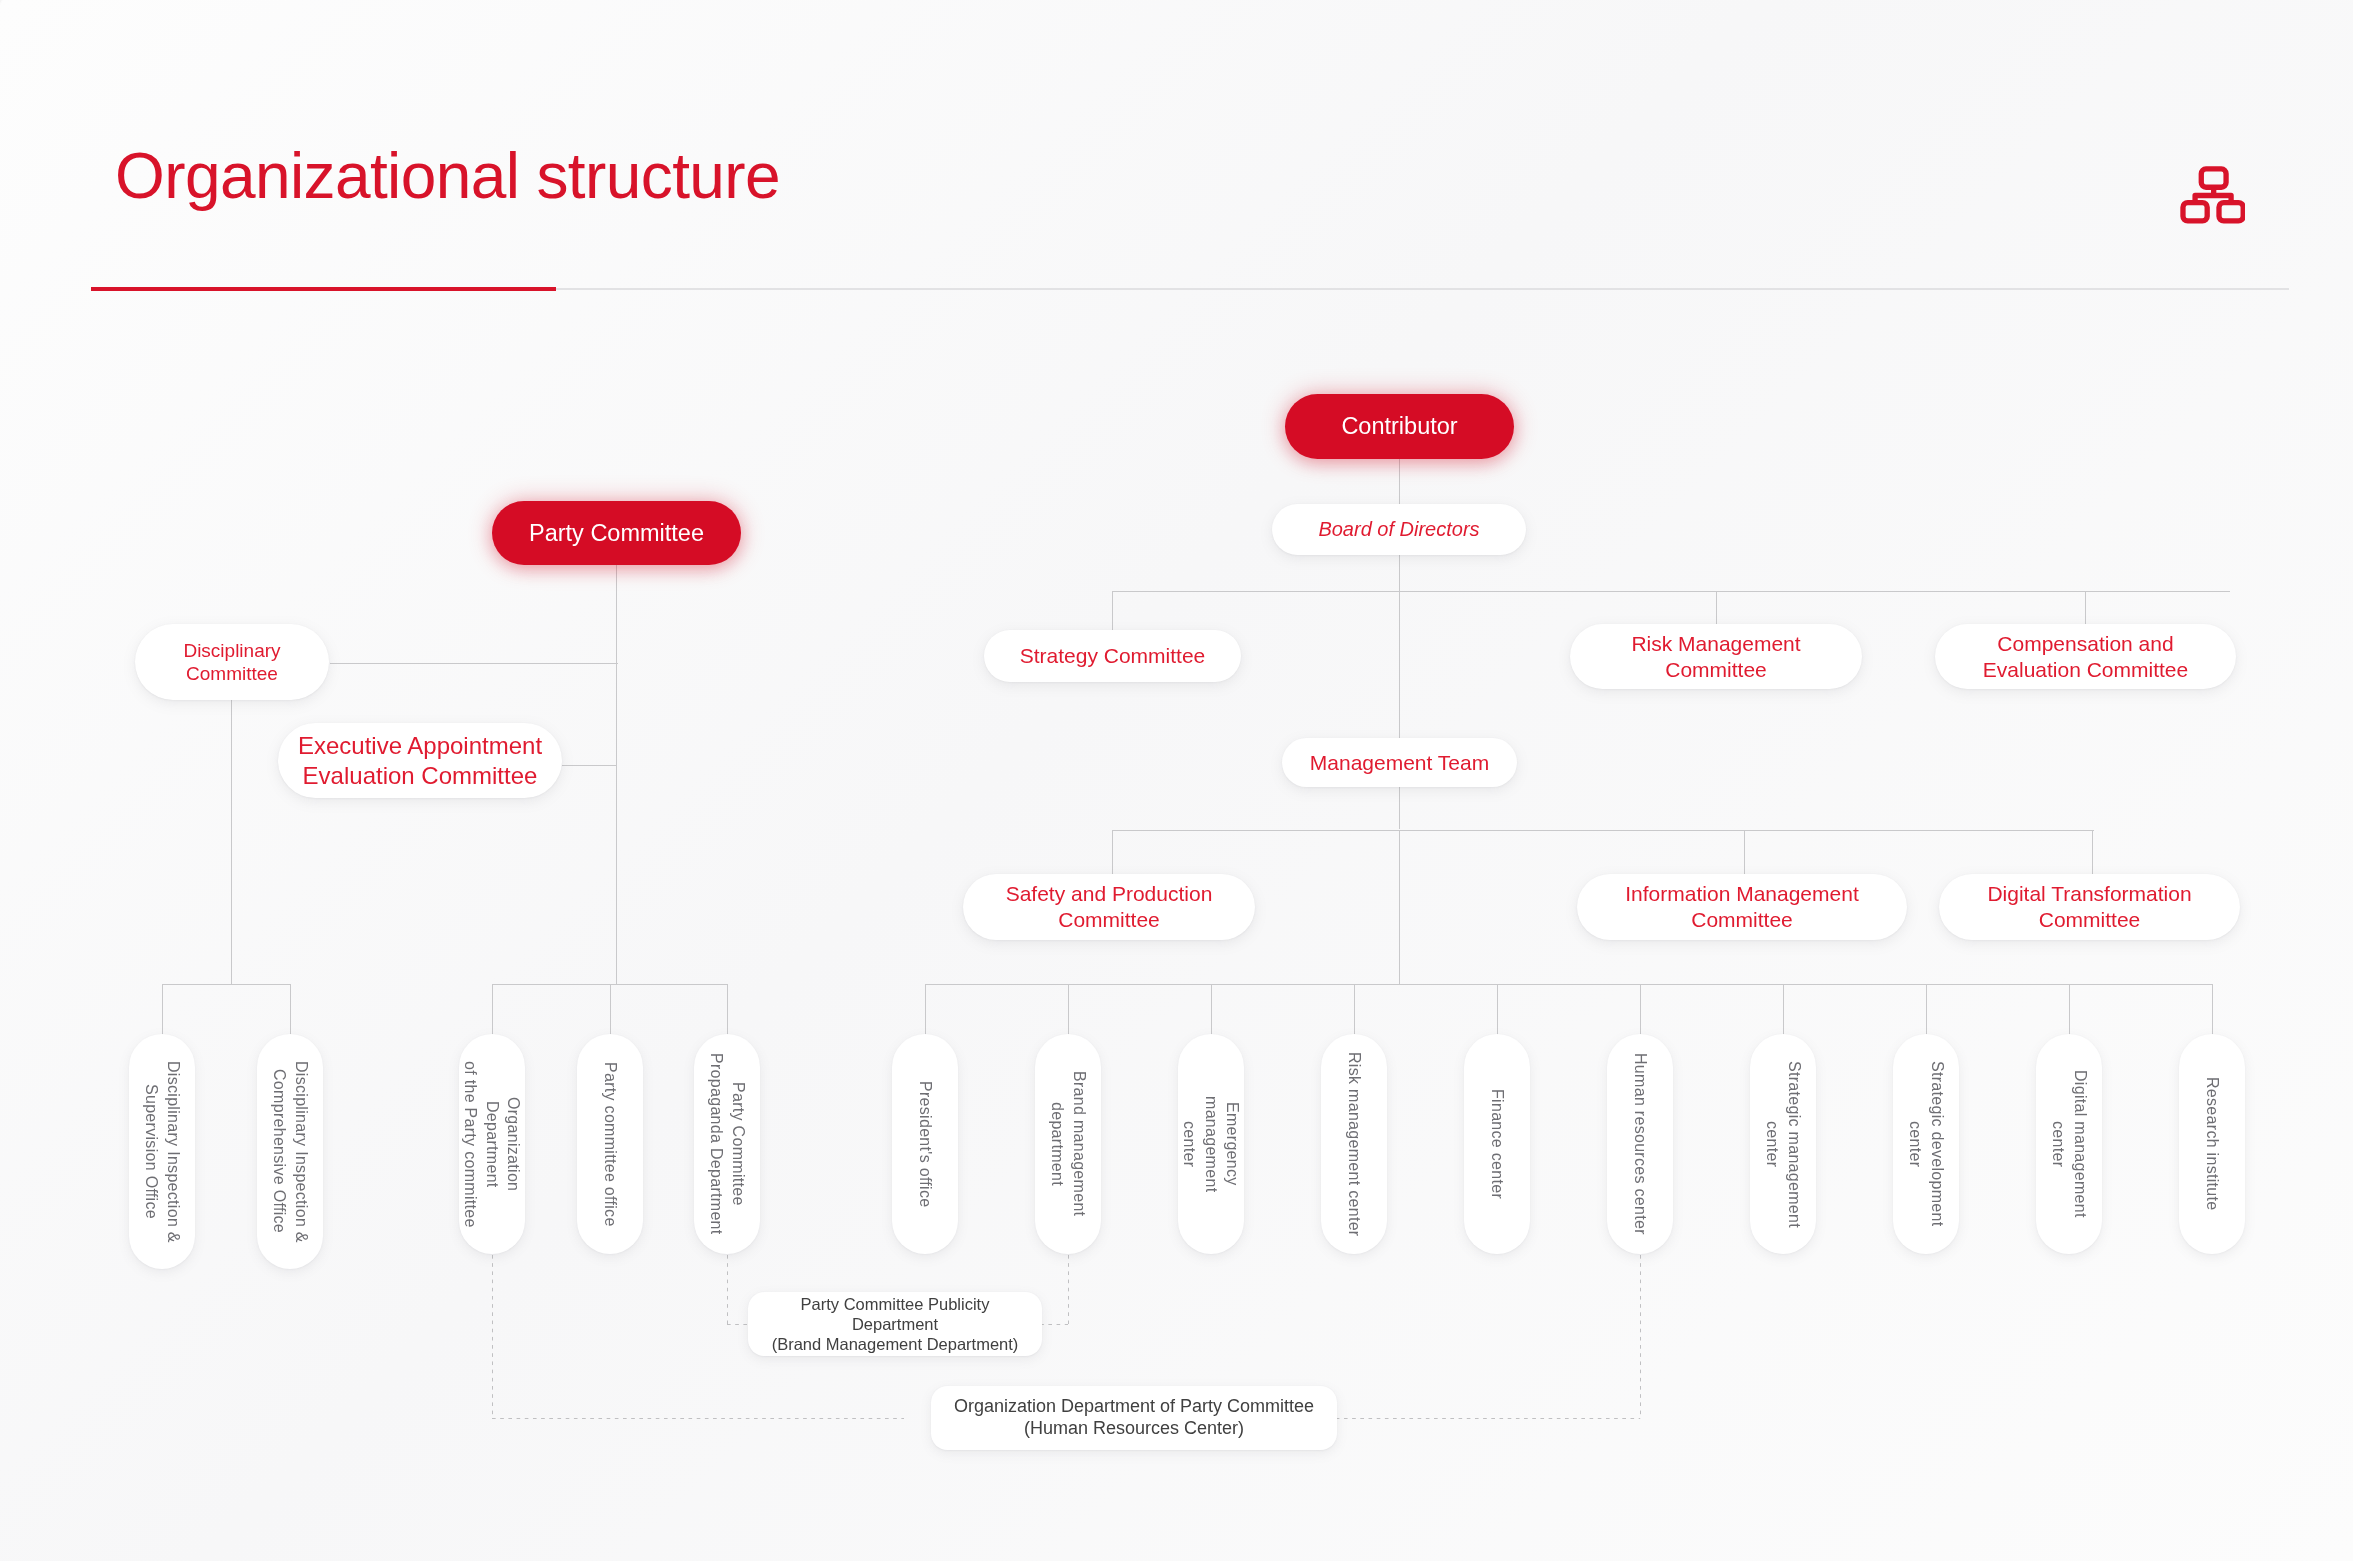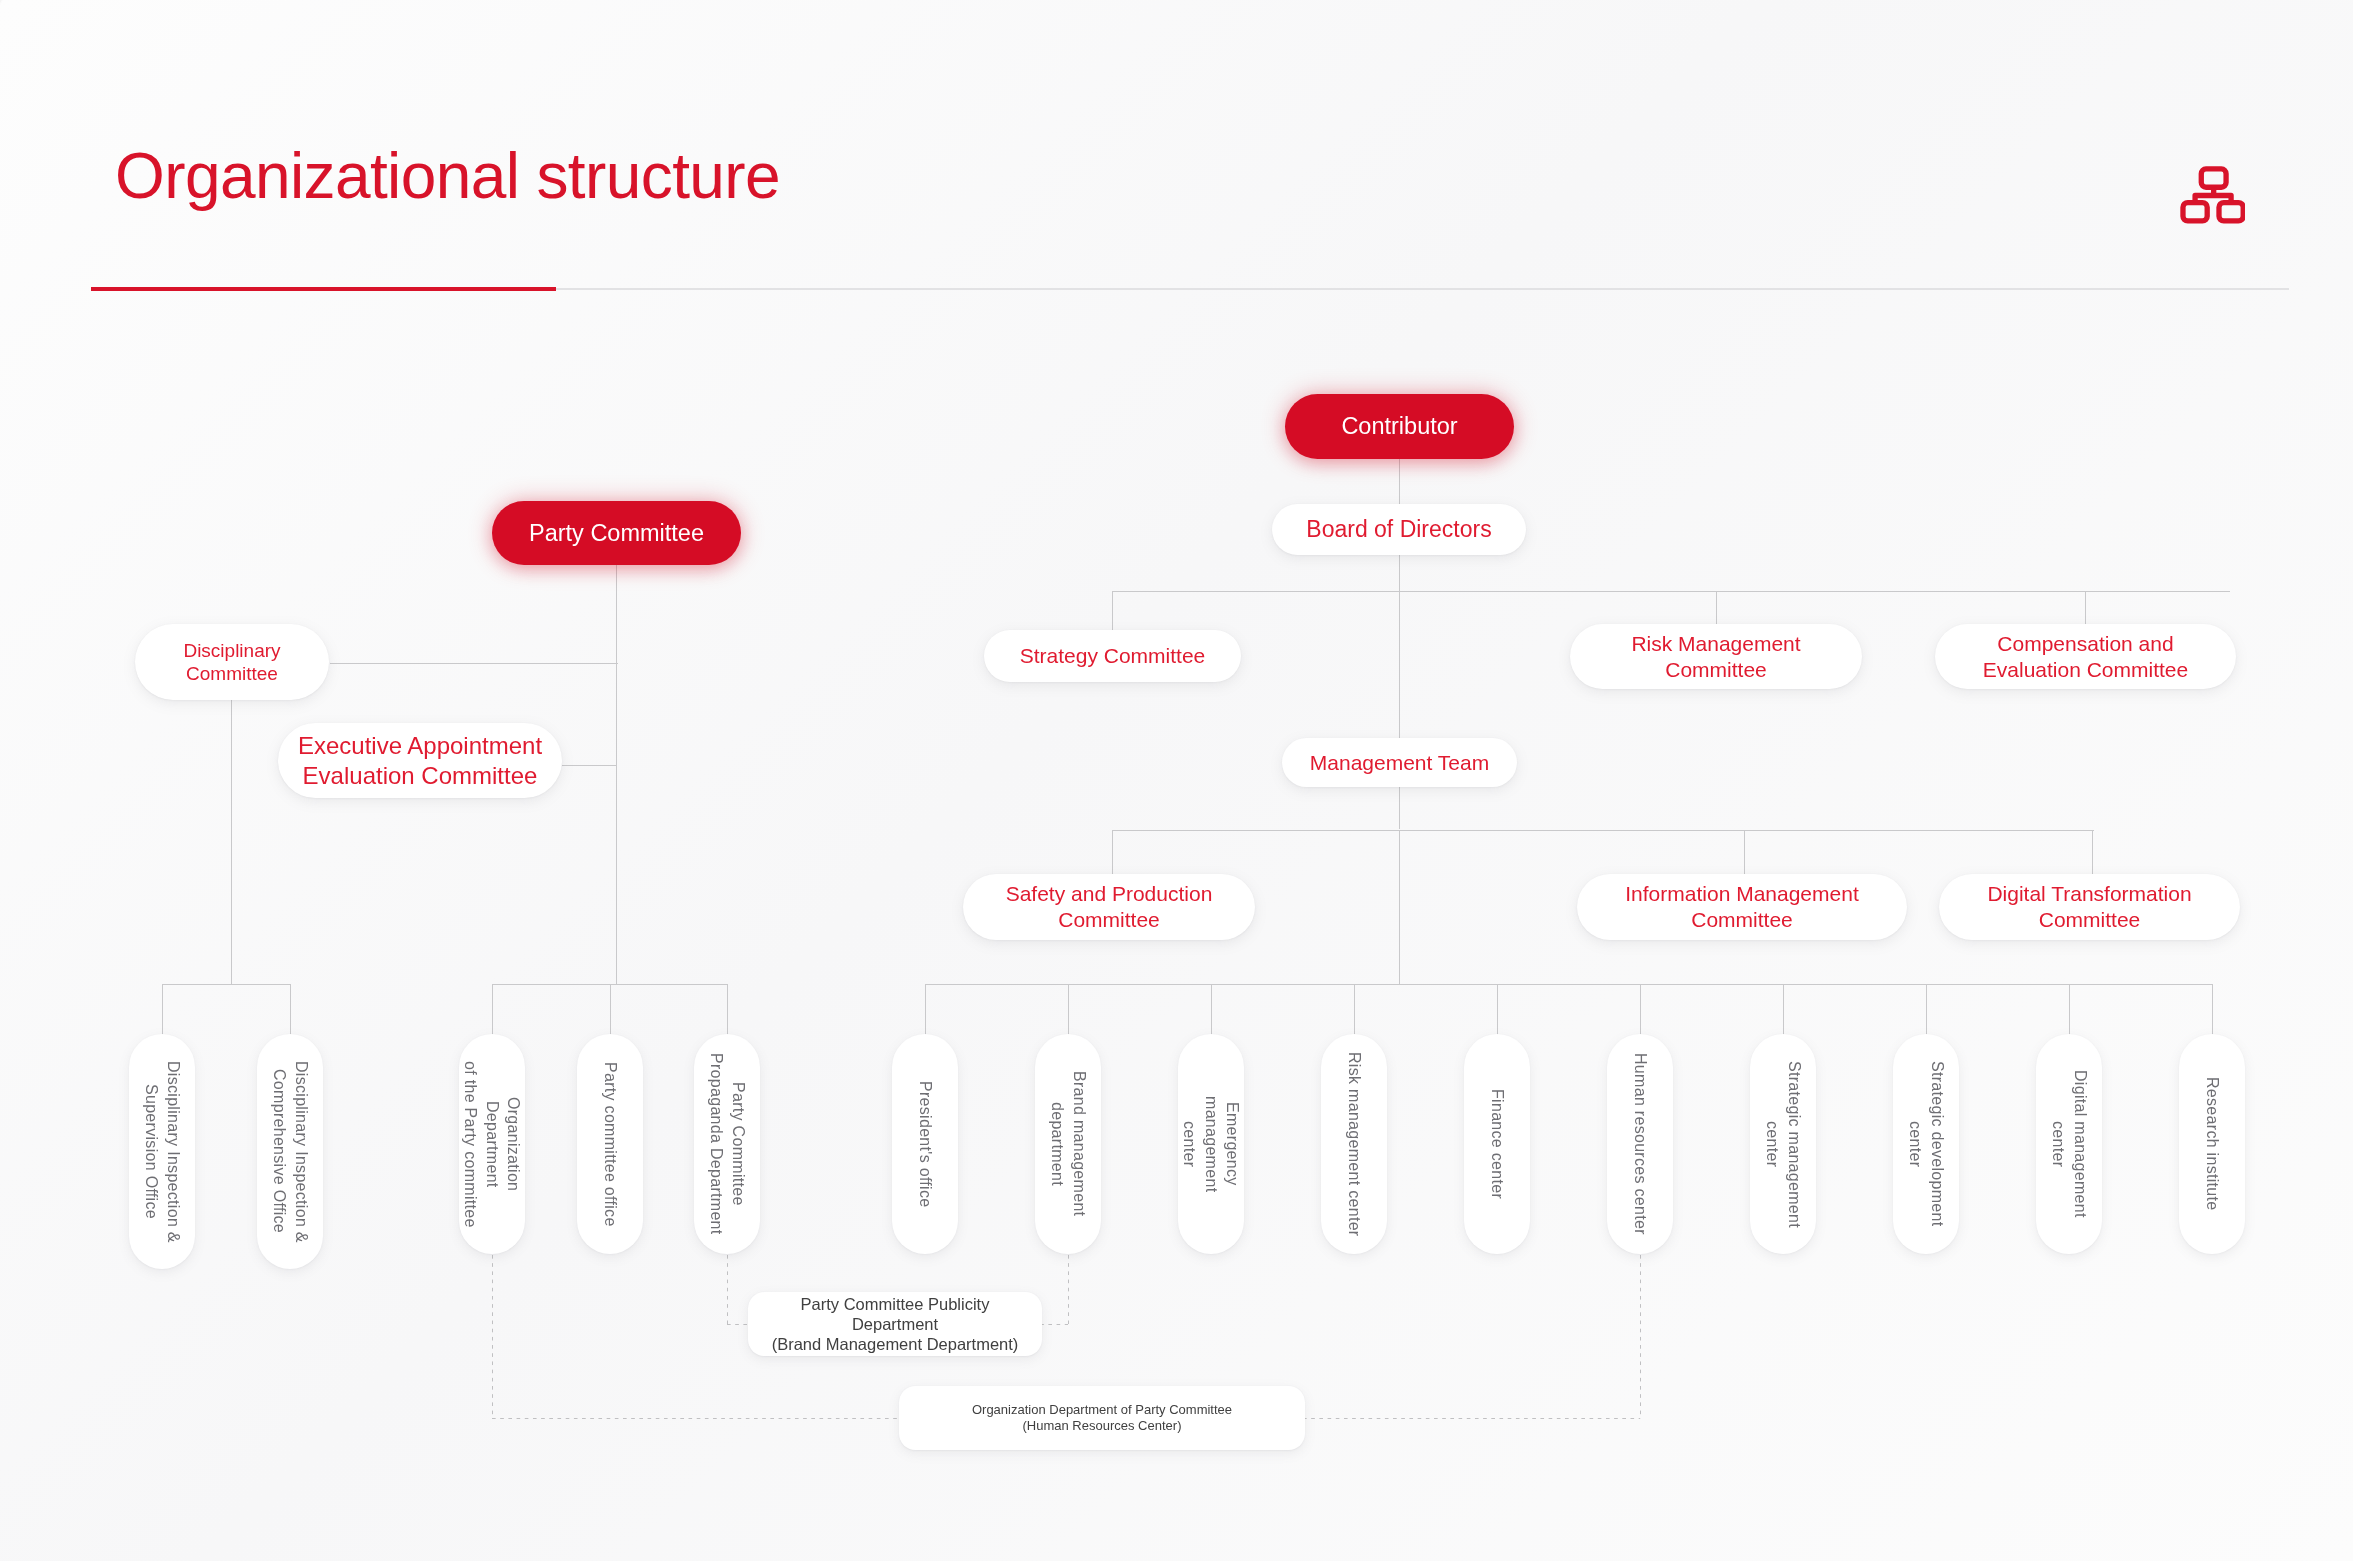--- a/index.html
+++ b/index.html
@@ -174,21 +174,21 @@
   </div>
 
   <div class="node primary" style="left:1285px; top:394px; width:229px; height:65px; font-size:23.5px;">
     <span class="lbl">Contributor</span>
   </div>
 
   <div class="node primary" style="left:492px; top:501px; width:249px; height:64px; font-size:23.5px;">
     <span class="lbl">Party Committee</span>
   </div>
 
-  <div class="node" style="left:1272px; top:504px; width:254px; height:51px; font-size:23px;">
+  <div class="node" style="left:1272px; top:504px; width:254px; height:51px; font-size:20px;font-style:italic;">
     <span class="lbl">Board of Directors</span>
   </div>
 
   <div class="node" style="left:135px; top:624px; width:194px; height:76px; font-size:19px;">
     <span class="lbl">Disciplinary
 Committee</span>
   </div>
   <div class="node" style="left:278px; top:723px; width:284px; height:75px; font-size:24px;">
     <span class="lbl">Executive Appointment
 Evaluation Committee</span>
@@ -277,19 +277,19 @@
 center</span>
   </div>
   <div class="node vert" style="left:2179px; top:1034px; width:66px; height:220px; font-size:16px;">
     <span class="lbl">Research institute</span>
   </div>
 
   <div class="node note" style="left:748px; top:1292px; width:294px; height:64px; font-size:16.5px;">
     <span class="lbl">Party Committee Publicity Department
 (Brand Management Department)</span>
   </div>
-  <div class="node note" style="left:899px; top:1386px; width:406px; height:64px; font-size:13px;">
+  <div class="node note" style="left:931px; top:1386px; width:406px; height:64px; font-size:18px;">
     <span class="lbl">Organization Department of Party Committee
 (Human Resources Center)</span>
   </div>
 
 </div>
 
 
 </body></html>

